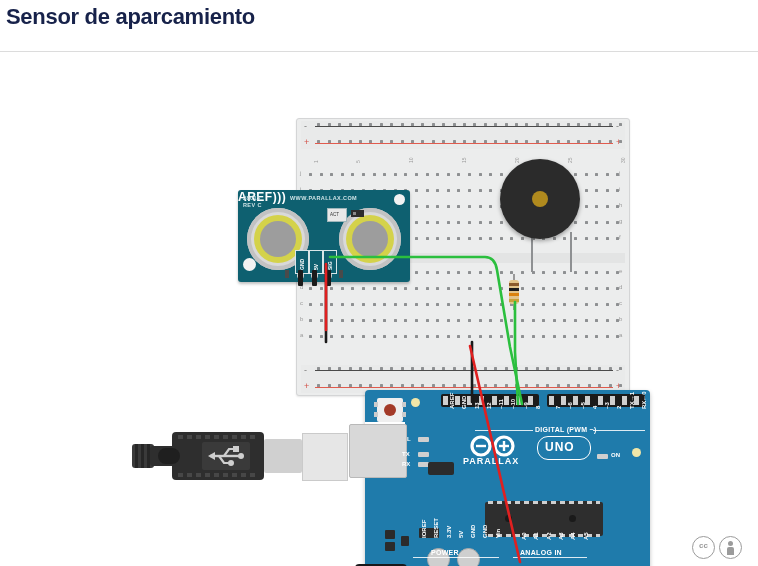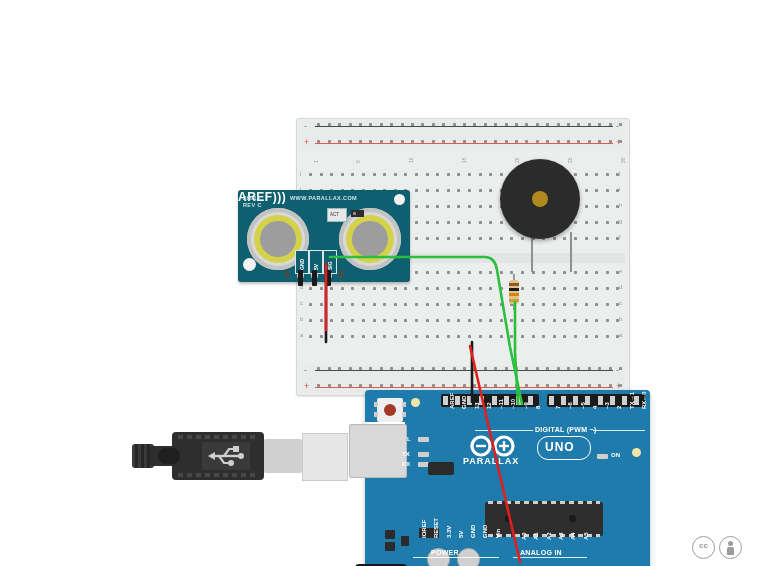--- a/index.html
+++ b/index.html
@@ -137,20 +137,24 @@
   .cc-circ span{position:absolute;left:0;top:4px;width:21px;text-align:center;
     font-size:8px;font-weight:bold;color:#9b9b9b;font-family:"Liberation Sans",sans-serif;}
   .cc-person{position:absolute;left:8px;top:4px;width:5px;height:5px;border-radius:50%;background:#9b9b9b;}
   .cc-body{position:absolute;left:7px;top:10px;width:7px;height:8px;background:#9b9b9b;border-radius:2px 2px 0 0;}
 </style>
 </head>
 <body>
 
 <div class="page">
 
+  <div class="header">
+    <div class="title">Sensor de aparcamiento</div>
+    <div class="header-rule"></div>
+  </div>
 
   <div class="canvas">
 
     <div class="breadboard">
       <div class="bb-rail rail-top">
         <div class="rail-line rail-blue" style="top:5px;"></div>
         <div class="rail-line rail-red" style="top:22px;"></div>
         <div class="rail-sym" style="left:3px;top:0px;">-</div>
         <div class="rail-sym" style="left:315px;top:0px;">-</div>
         <div class="rail-sym" style="left:3px;top:16px;color:#d4534a;">+</div>

